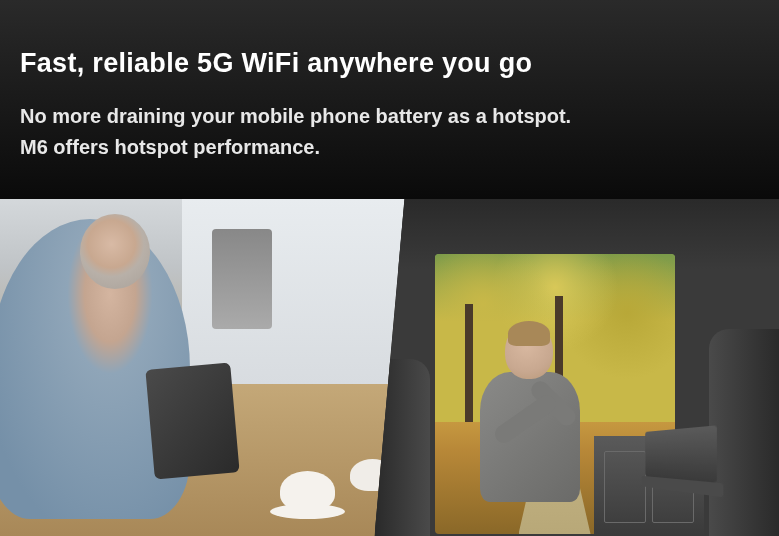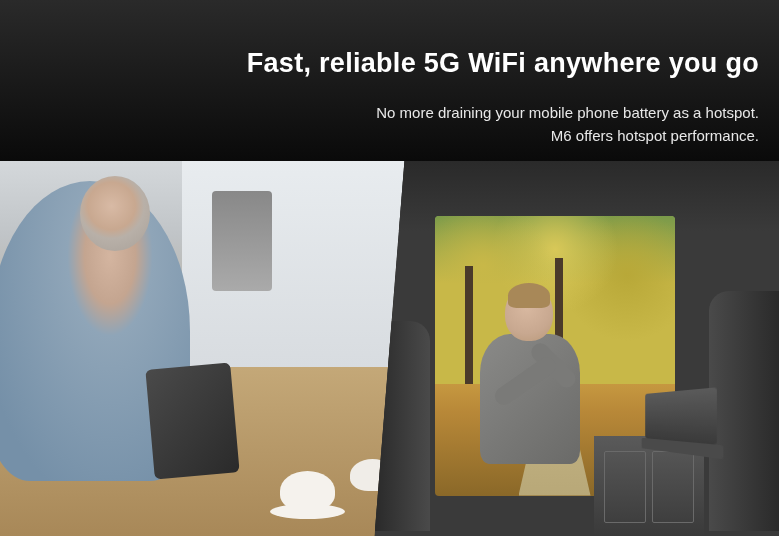--- a/index.html
+++ b/index.html
@@ -15,33 +15,33 @@
       background: #000;
     }
     .hero {
       width: 100%;
       height: 100%;
       display: flex;
       flex-direction: column;
     }
     .text-section {
       background: linear-gradient(to bottom, #2a2a2a 0%, #1a1a1a 50%, #0a0a0a 100%);
-      padding: 48px 20px 13px;
-      text-align: right;
+      padding: 48px 20px 36px;
+      text-align: left;
       color: #fff;
     }
     .headline {
       font-size: 27px;
       font-weight: 600;
       letter-spacing: 0.3px;
       margin-bottom: 22px;
     }
     .subtext {
-      font-size: 15px;
-      font-weight: 400;
+      font-size: 20px;
+      font-weight: 700;
       line-height: 1.55;
       color: #e8e8e8;
     }
     .subtext-line {
       display: block;
     }
     .images {
       flex: 1;
       display: flex;
       position: relative;

